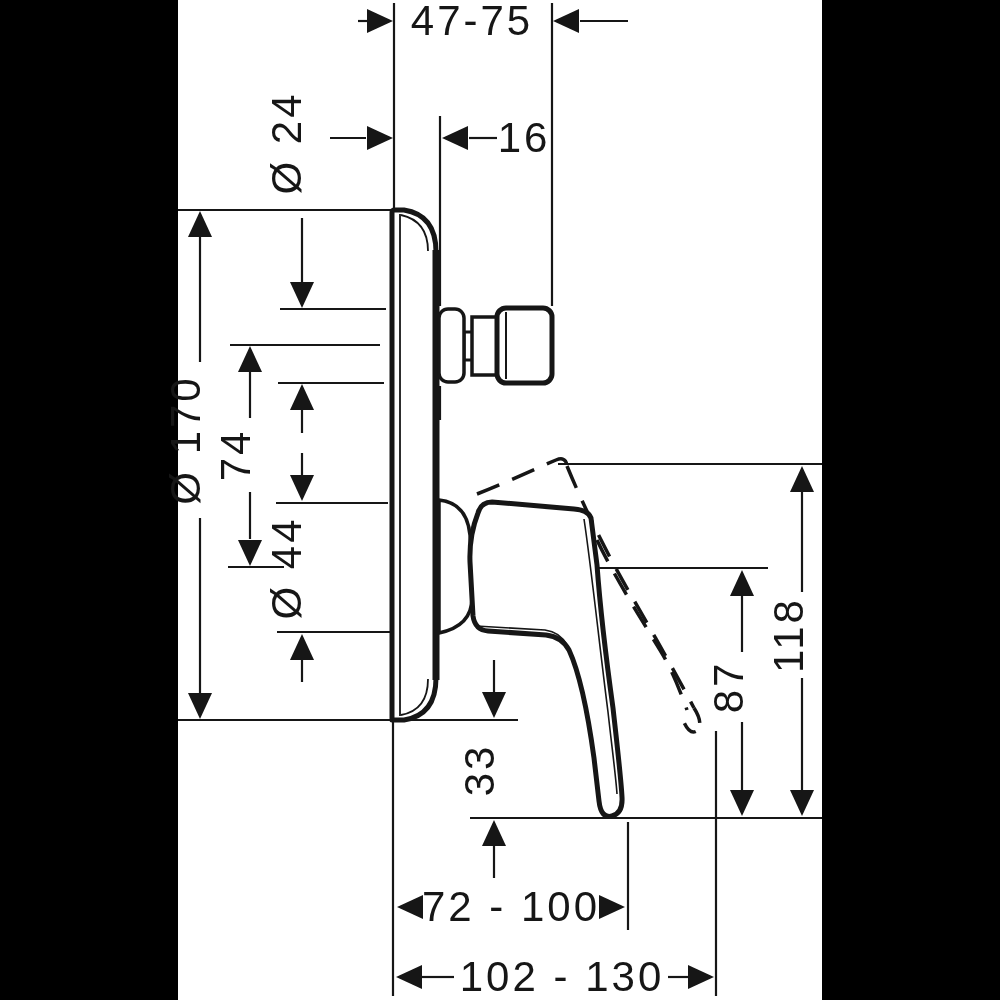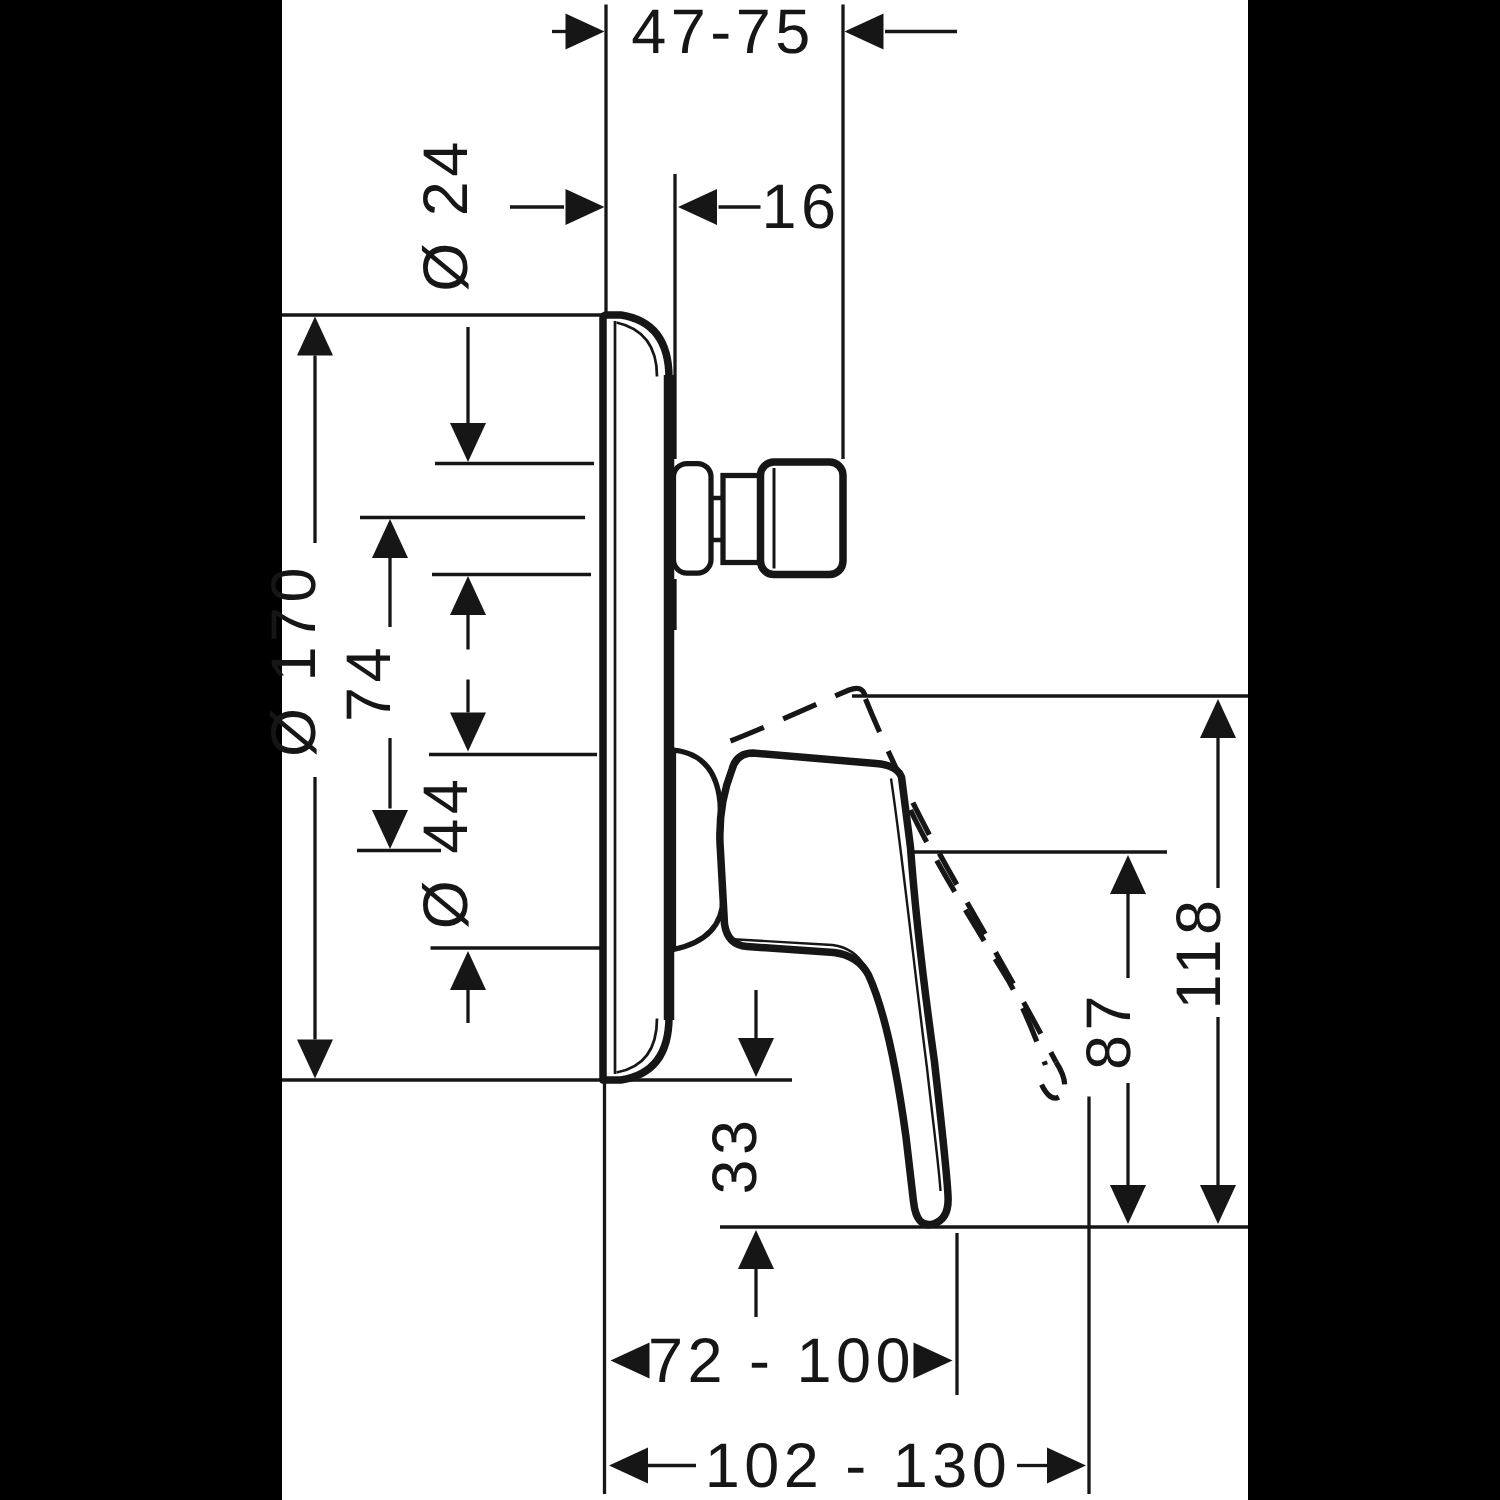--- a/index.html
+++ b/index.html
@@ -1,16 +1,16 @@
 <!DOCTYPE html>
 <html><head>
 <meta charset="utf-8">
 <style>
   html,body{margin:0;padding:0;background:#000;}
-  .stage{position:relative;width:980px;height:1000px;background:#b91c1c;overflow:hidden;margin-left:10px;}
+  .stage{position:relative;width:980px;height:1000px;background:#b91c1c;overflow:hidden;}
   svg{display:block;}
   .dim-text{
     font-family:"Liberation Sans",sans-serif;
     font-size:42px;
     letter-spacing:3px;
     fill:#161616;
     text-anchor:middle;
   }
   .ink{stroke:#161616;}
 </style>

